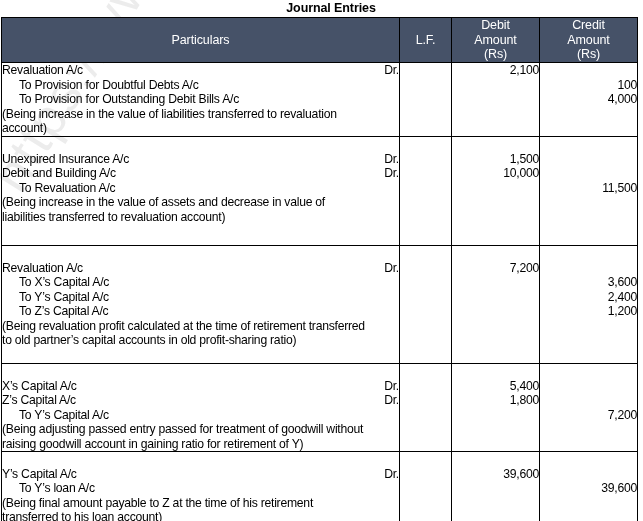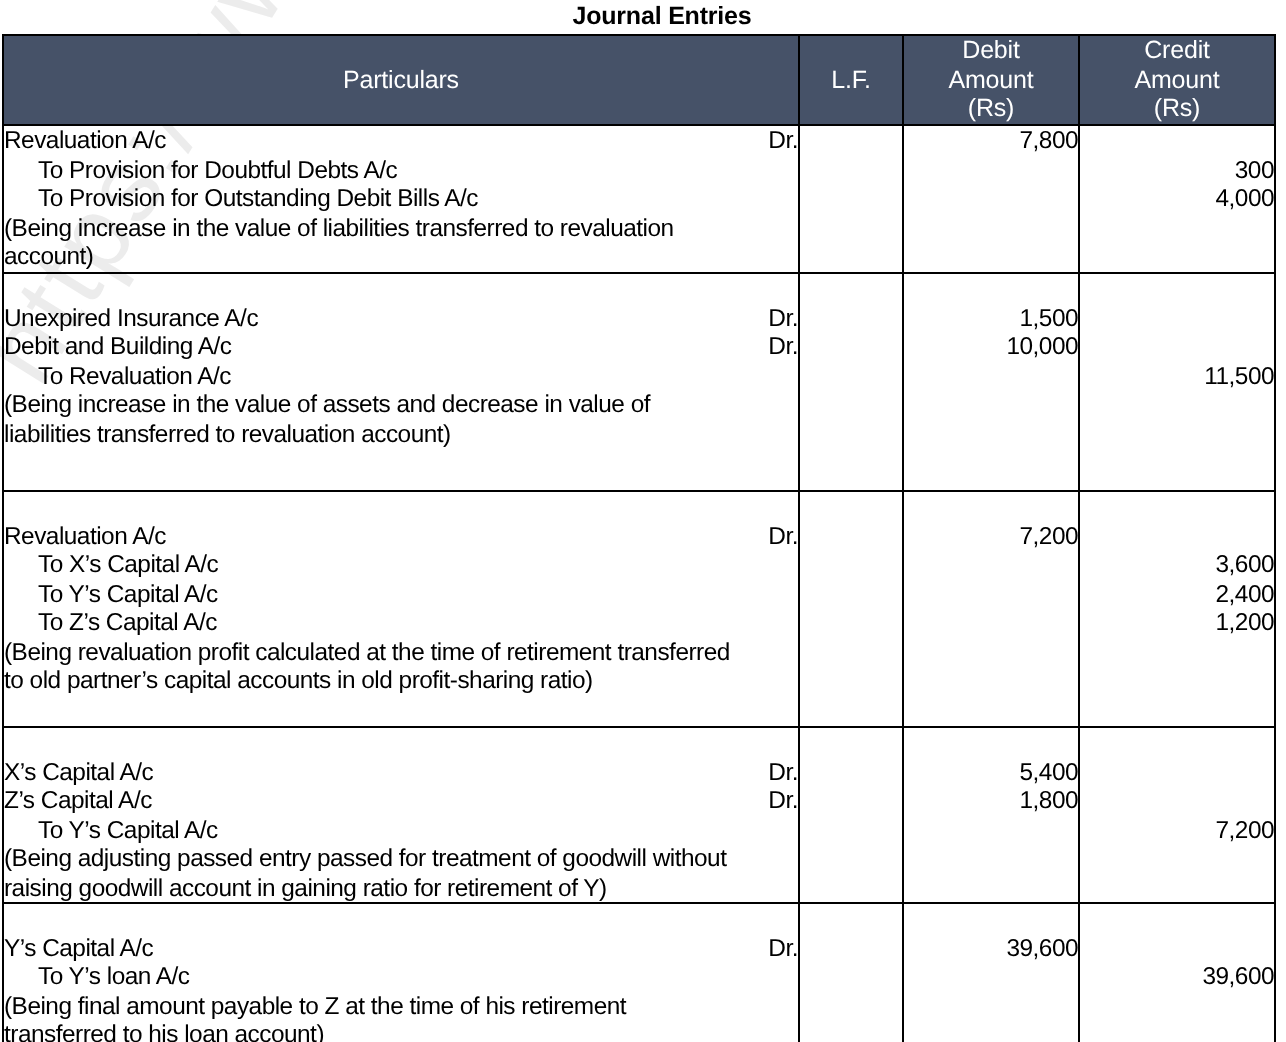--- a/index.html
+++ b/index.html
@@ -138,27 +138,27 @@
             <span class="dr"></span>
           </div>
           <div class="line indent">
             <span class="acct">To Provision for Outstanding Debit Bills A/c</span>
             <span class="dr"></span>
           </div>
           <div class="narration">(Being increase in the value of liabilities transferred to revaluation account)</div>
         </td>
         <td></td>
         <td class="amt-cell">
-          <div class="amt-line">7,800</div>
-          <div class="amt-line"></div>
-          <div class="amt-line"></div>
-        </td>
-        <td class="amt-cell">
-          <div class="amt-line"></div>
-          <div class="amt-line">300</div>
+          <div class="amt-line">2,100</div>
+          <div class="amt-line"></div>
+          <div class="amt-line"></div>
+        </td>
+        <td class="amt-cell">
+          <div class="amt-line"></div>
+          <div class="amt-line">100</div>
           <div class="amt-line">4,000</div>
         </td>
       </tr>
       <tr style="height: 109px;">
         <td class="part-cell">
           <div class="spacer"></div>
           <div class="line">
             <span class="acct">Unexpired Insurance A/c</span>
             <span class="dr">Dr.</span>
           </div>

